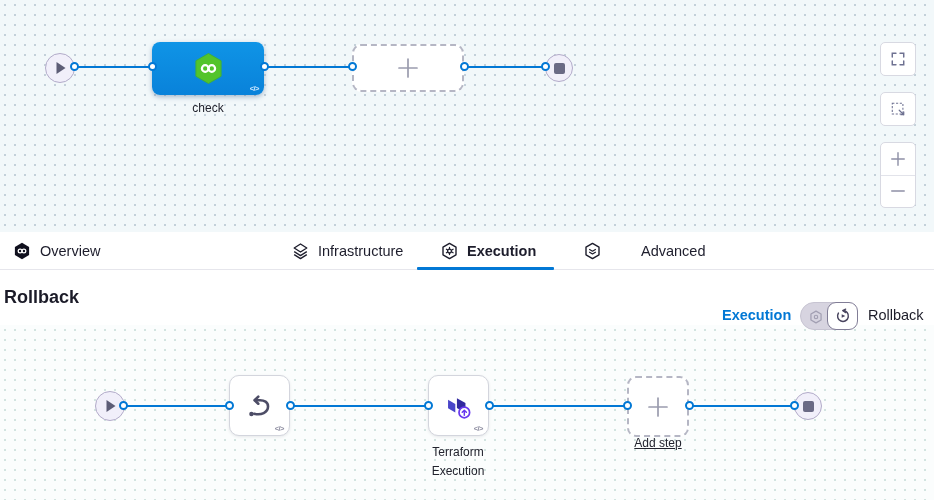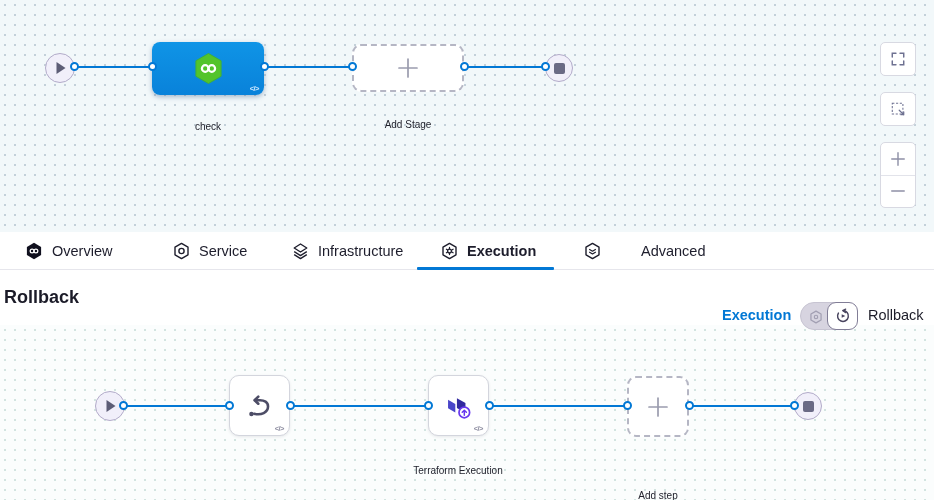--- a/index.html
+++ b/index.html
@@ -43,22 +43,22 @@
   }
   .step-box {
     position:absolute; width:61px; height:61px; border-radius:10px;
     background:#fff; border:1px solid #d3d5dd; box-shadow:0 1px 3px rgba(40,41,61,.10);
     display:flex; align-items:center; justify-content:center; z-index:3;
   }
   .code-badge { position:absolute; right:5px; bottom:2px; font-size:7.5px;
     font-weight:bold; letter-spacing:-0.5px; }
   .code-badge.on-blue { color:#cfe9ff; }
   .code-badge.on-white { color:#8d8da0; }
-  .node-label { position:absolute; text-align:center; font-size:10px;
-    color:#22232e; line-height:1.55; z-index:3;margin-top:20px; }
+  .node-label { position:absolute; text-align:center; font-size:12px;
+    color:#22232e; line-height:1.55; z-index:3; }
 
   
   .ctl-btn { position:absolute; left:880px; width:36px; background:#fff;
     border:1px solid #d8d9e2; border-radius:5px; display:flex;
     align-items:center; justify-content:center; cursor:pointer; }
   .ctl-group { position:absolute; left:880px; top:142px; width:36px; height:66px;
     background:#fff; border:1px solid #d8d9e2; border-radius:5px;
     display:flex; flex-direction:column; }
   .ctl-group > div { flex:1; display:flex; align-items:center; justify-content:center; cursor:pointer; }
   .ctl-group > div:first-child { border-bottom:1px solid #e2e3ea; }
@@ -115,21 +115,20 @@
       </svg>
       <span class="code-badge on-blue">&lt;/&gt;</span>
     </div>
     <div class="node-label" style="left:152px; top:99px; width:112px;">check</div>
 
     <div class="ghost-box" style="left:352px; top:44px; width:112px; height:48px;">
       <svg width="24" height="24" viewBox="0 0 24 24">
         <path class="plus-glyph" d="M12 3v18M3 12h18" fill="none"></path>
       </svg>
     </div>
-    <div class="node-label" style="left:352px; top:97px; width:112px;">Add Stage</div>
 
     <div class="node-circle small" style="left:545px; top:54px;">
       <div class="end-square"></div>
     </div>
 
     <div class="dot" style="left:70px; top:62px;"></div>
     <div class="dot" style="left:148px; top:62px;"></div>
     <div class="dot" style="left:260px; top:62px;"></div>
     <div class="dot" style="left:348px; top:62px;"></div>
     <div class="dot" style="left:460px; top:62px;"></div>
@@ -154,34 +153,27 @@
       </div>
       <div>
         <svg width="20" height="20" viewBox="0 0 24 24">
           <path d="M4.5 12h15" fill="none" stroke="#8e90a6" stroke-width="1.7" stroke-linecap="round"></path>
         </svg>
       </div>
     </div>
   </div>
 
   <div class="tabbar">
-    <div class="tab" style="left:25px;">
+    <div class="tab" style="left:13px;">
       <svg width="18" height="18" viewBox="0 0 17 18">
         <polygon points="8.5,0.8 15.6,4.9 15.6,13.1 8.5,17.2 1.4,13.1 1.4,4.9" fill="#10101e"></polygon>
         <circle cx="6.6" cy="9" r="1.9" fill="none" stroke="#fff" stroke-width="1.25"></circle>
         <circle cx="10.4" cy="9" r="1.9" fill="none" stroke="#fff" stroke-width="1.25"></circle>
       </svg>
       <span>Overview</span>
-    </div>
-    <div class="tab" style="left:173px;">
-      <svg width="17" height="18" viewBox="0 0 17 18">
-        <polygon points="8.5,1.4 15,5.2 15,12.8 8.5,16.6 2,12.8 2,5.2" fill="none" stroke="#1d1d2c" stroke-width="1.4" stroke-linejoin="round"></polygon>
-        <circle cx="8.5" cy="9" r="2.6" fill="none" stroke="#1d1d2c" stroke-width="1.4"></circle>
-      </svg>
-      <span>Service</span>
     </div>
     <div class="tab" style="left:292px;">
       <svg width="17" height="18" viewBox="0 0 17 18">
         <polygon points="8.5,2 14.8,6 8.5,10 2.2,6" fill="none" stroke="#1d1d2c" stroke-width="1.35" stroke-linejoin="round"></polygon>
         <polyline points="2.2,9.6 8.5,13.6 14.8,9.6" fill="none" stroke="#1d1d2c" stroke-width="1.35" stroke-linejoin="round"></polyline>
         <polyline points="2.2,12.6 8.5,16.6 14.8,12.6" fill="none" stroke="#1d1d2c" stroke-width="1.35" stroke-linejoin="round"></polyline>
       </svg>
 
       <span>Infrastructure</span>
     </div>
@@ -253,21 +245,21 @@
     </svg>
     <span class="code-badge on-white">&lt;/&gt;</span>
   </div>
   <div class="node-label" style="left:408px; top:443px; width:100px;">Terraform Execution</div>
 
   <div class="ghost-box" style="left:627px; top:376px; width:62px; height:61px;">
     <svg width="24" height="24" viewBox="0 0 24 24">
       <path class="plus-glyph" d="M12 3v18M3 12h18" fill="none"></path>
     </svg>
   </div>
-  <div class="node-label" style="left:598px; top:468px; width:120px;">Add step</div>
+  <div class="node-label" style="left:598px; top:434px; width:120px;text-decoration:underline;">Add step</div>
 
   <div class="node-circle small" style="left:794px; top:392px;">
     <div class="end-square"></div>
   </div>
 
   <div class="dot" style="left:119px; top:401px;"></div>
   <div class="dot" style="left:225px; top:401px;"></div>
   <div class="dot" style="left:286px; top:401px;"></div>
   <div class="dot" style="left:424px; top:401px;"></div>
   <div class="dot" style="left:485px; top:401px;"></div>

